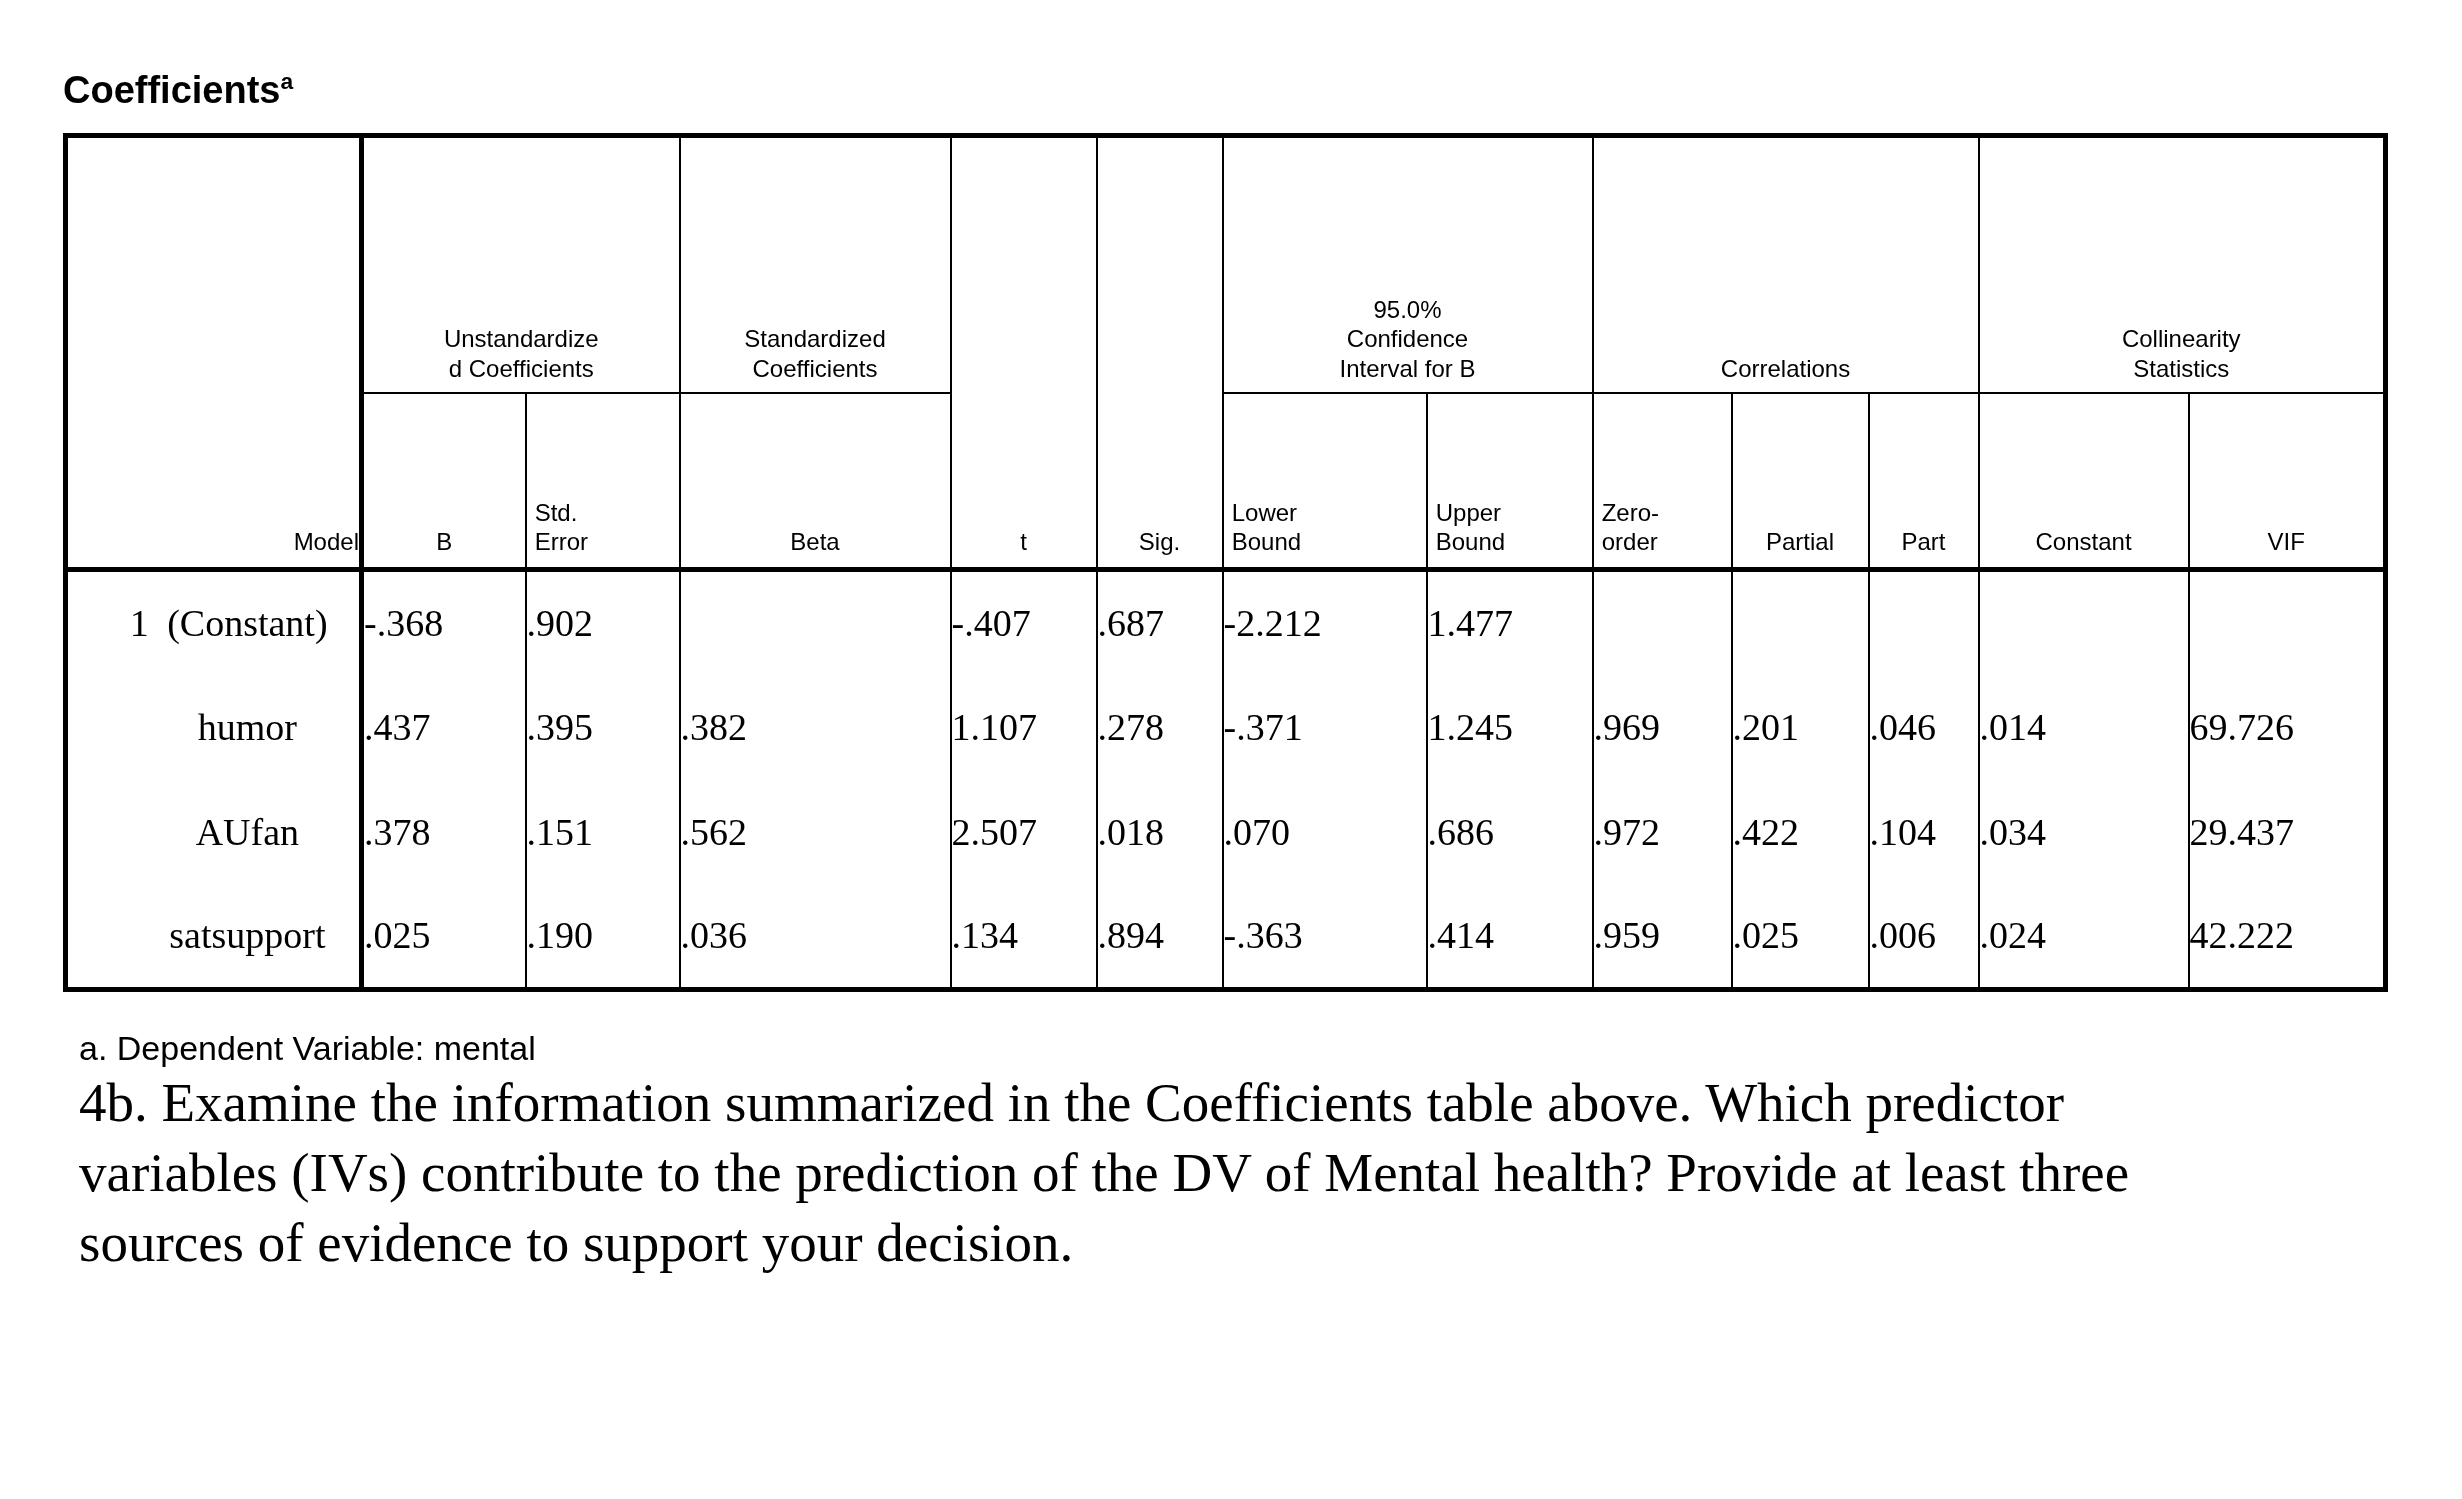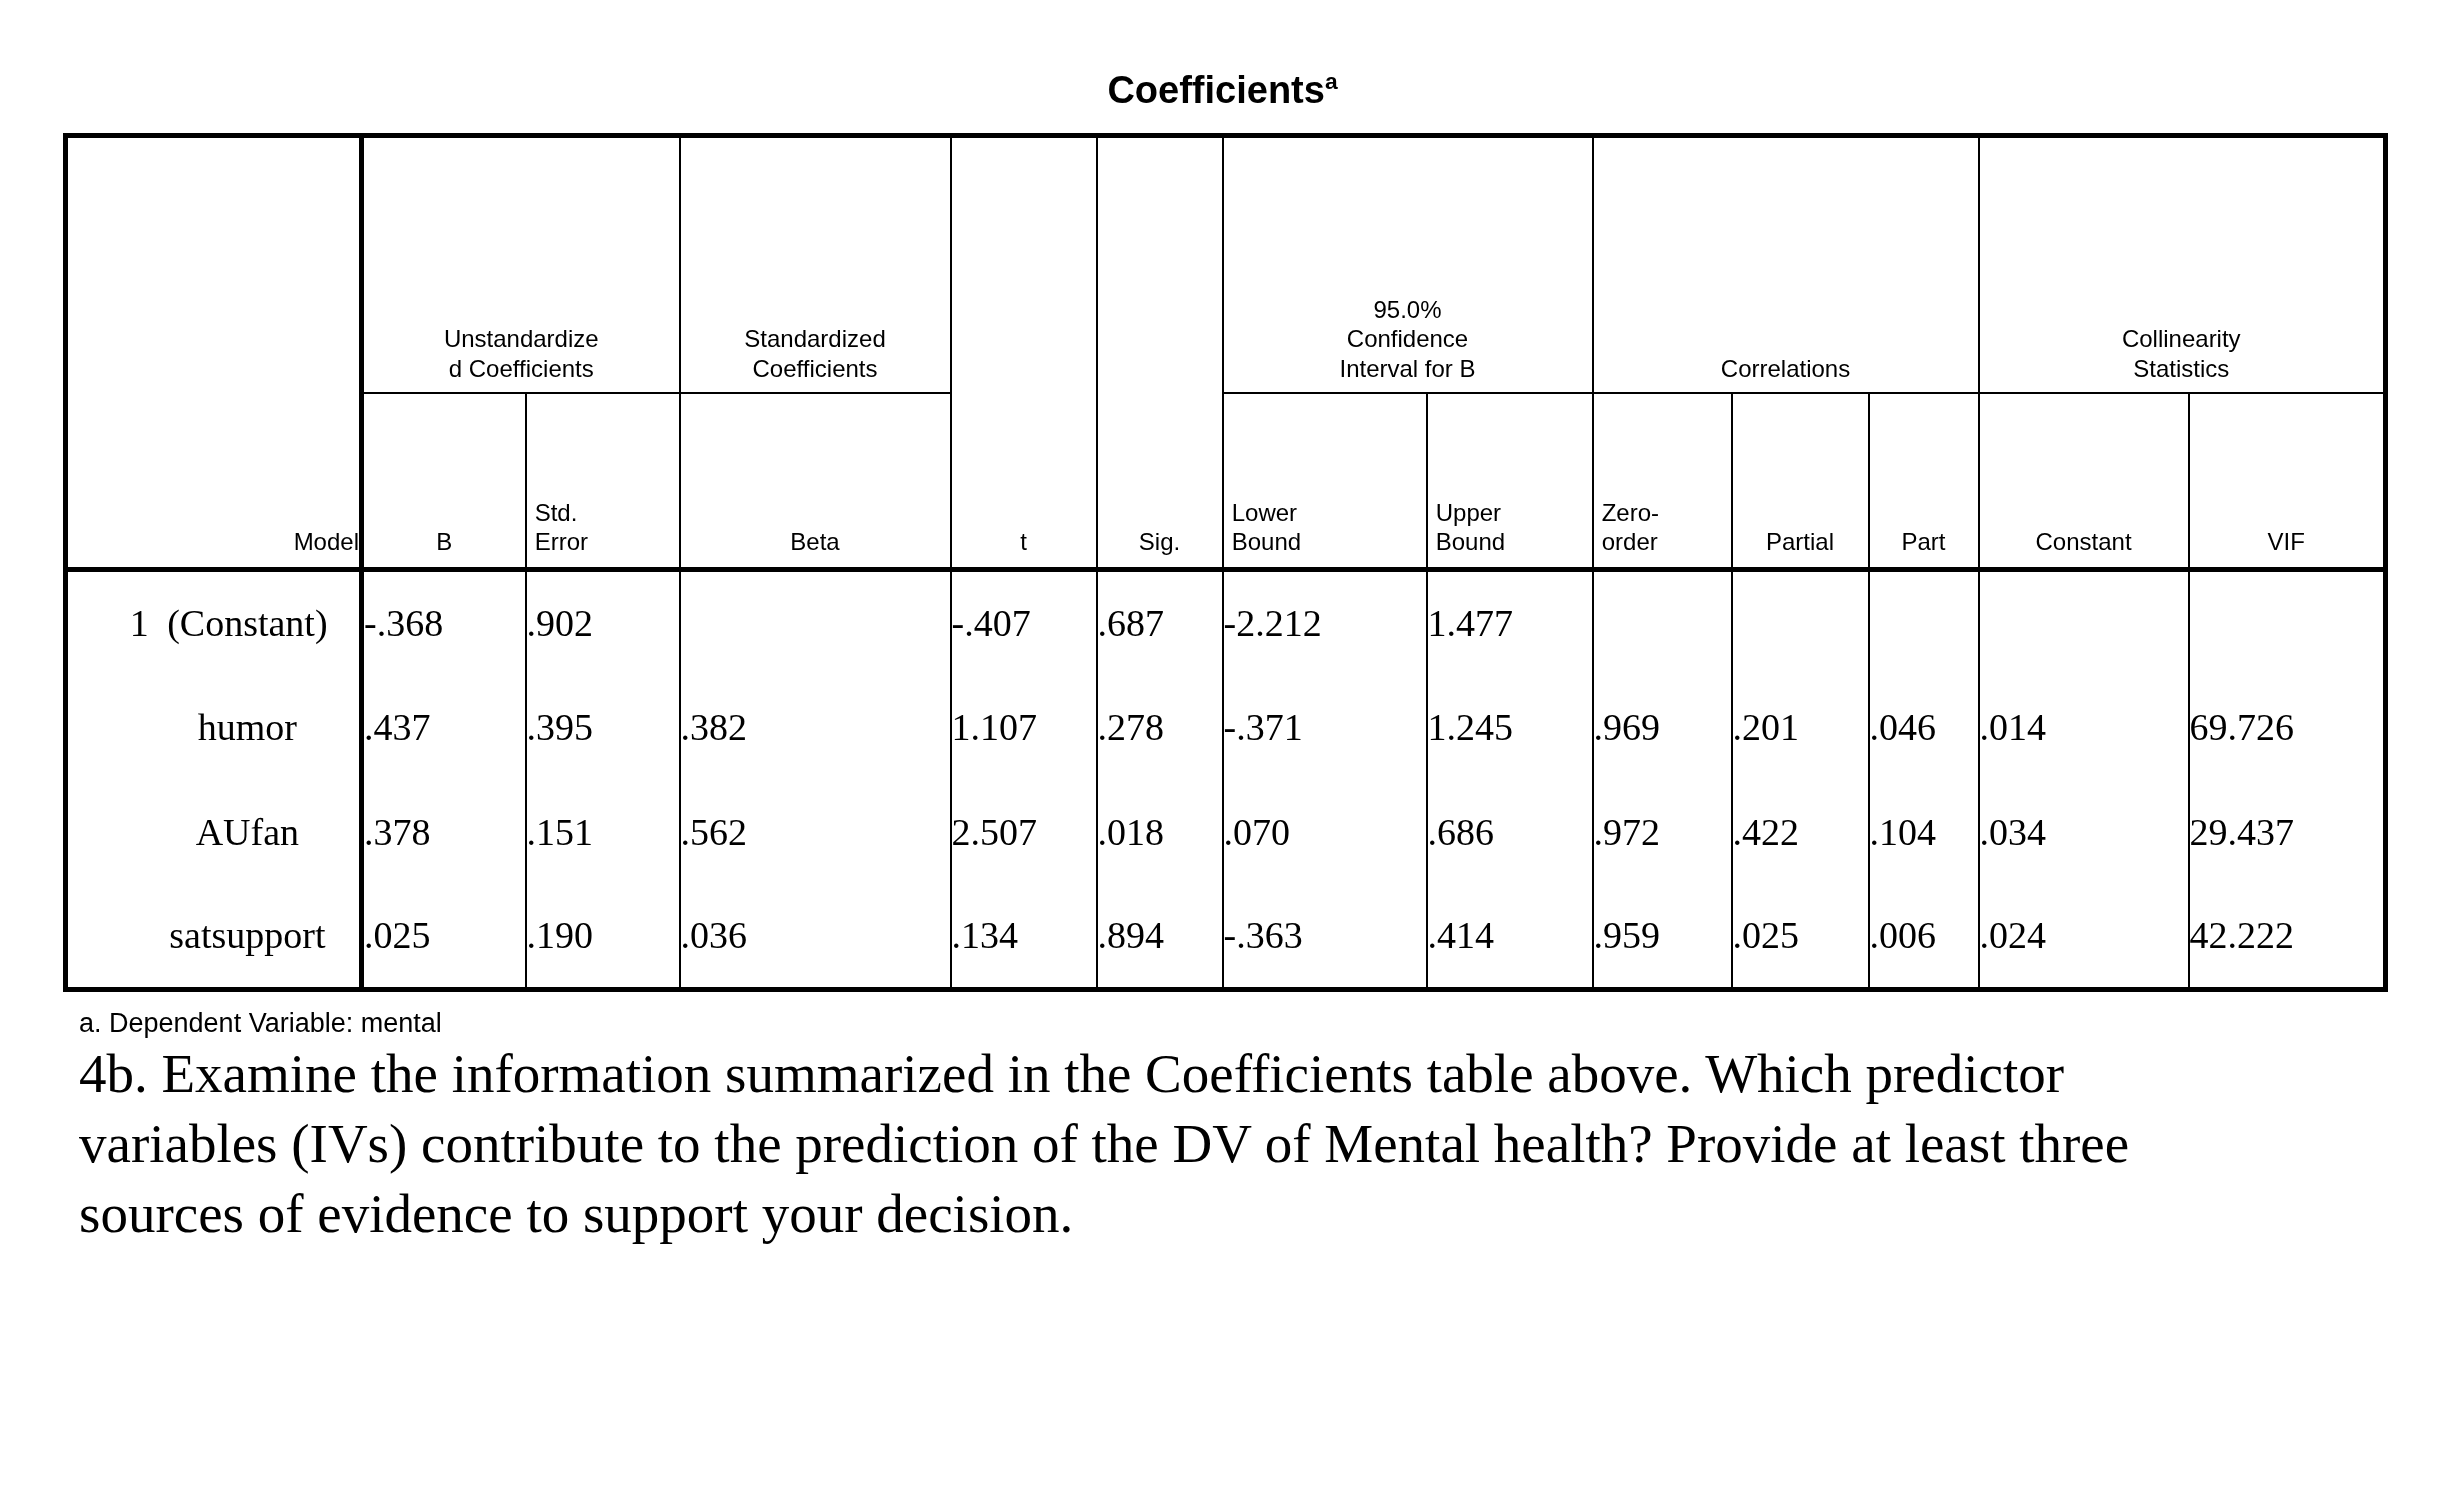--- a/index.html
+++ b/index.html
@@ -10,21 +10,20 @@
     color: #000;
     font-family: "Liberation Sans", "DejaVu Sans", sans-serif;
     overflow: hidden;
   }
   .doc {
     padding-top: 68px;
     padding-left: 63px;
   }
   .table-wrap { width: 2319px; }
   .title {
-    text-align: center;
     font-weight: bold;
     font-size: 38px;
     font-family: "Liberation Sans", "DejaVu Sans", sans-serif;
     margin-bottom: 21px;
   }
   .title sup { font-size: 0.6em; vertical-align: super; }
 
   table.coef {
     border-collapse: collapse;
     table-layout: fixed;
@@ -90,22 +89,22 @@
   .model-num { display: inline-block; width: 56px; }
   td.num {
     border-left: 2.3px solid #000;
     border-right: 2.3px solid #000;
     vertical-align: middle;
     text-align: left;
     padding-right: 18px;
   }
   .footnote {
     font-family: "Liberation Sans", "DejaVu Sans", sans-serif;
-    font-size: 27px;
-    margin-top: 16px;
+    font-size: 34px;
+    margin-top: 37px;
     margin-left: 16px;
   }
   .question {
     font-family: Liberation Serif, serif;
     font-size: 55px;
     line-height: 70px;
     margin-left: 16px;
     white-space: pre-line;
     width: 2291px;
   }

